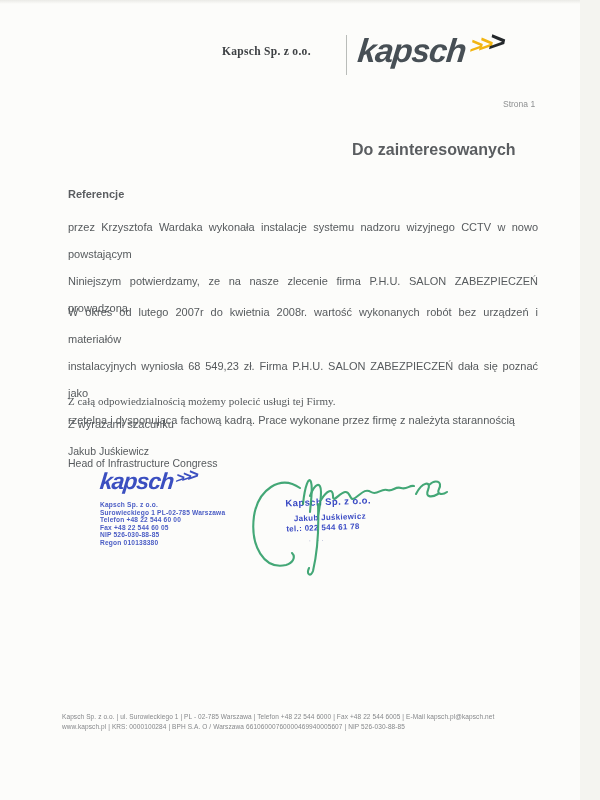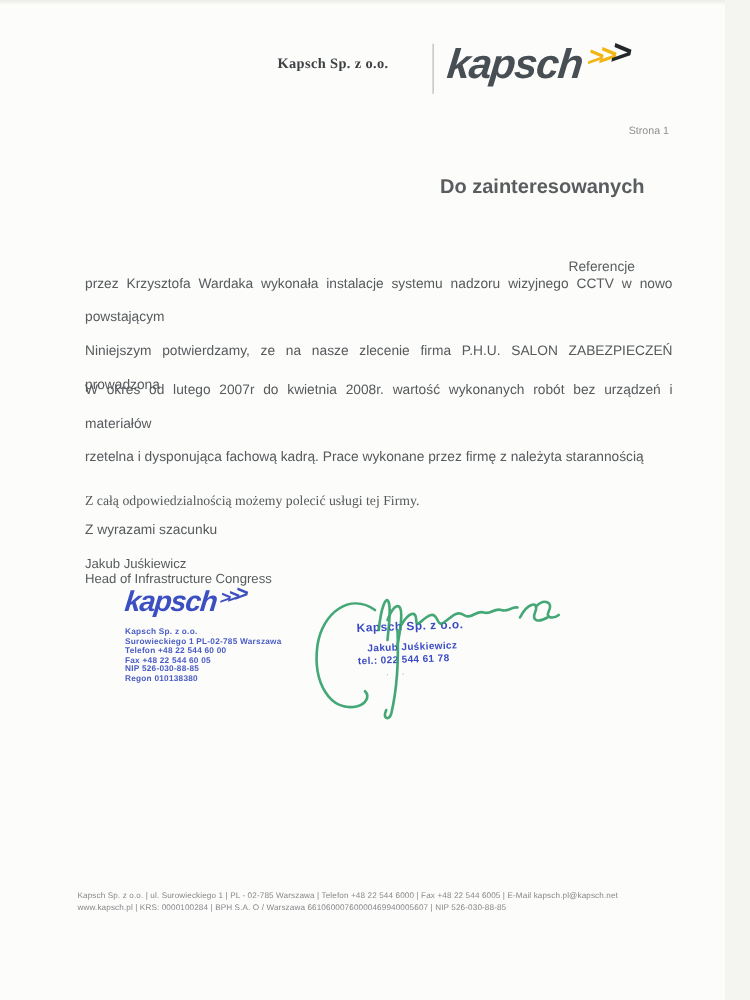--- a/index.html
+++ b/index.html
@@ -38,21 +38,21 @@
   }
   .logo .chevs{display:inline-block;margin-left:4px;}
   .chev{display:inline-block;font-weight:bold;font-style:italic;line-height:1;transform:skewX(-12deg);}
   .logo .chev.c1{color:#f2b511;font-size:22px;transform:translateY(-9px) skewX(-12deg);margin-right:-4px;}
   .logo .chev.c2{color:#f2b511;font-size:24px;transform:translateY(-10px) skewX(-12deg);margin-right:-4px;}
   .logo .chev.c3{color:#24282b;font-size:28px;transform:translateY(-11px) skewX(-12deg);}
   .page-num{left:503px;top:99px;font-size:8.5px;color:#8d8f90;}
 
   
   .recipient{left:352px;top:141px;font-size:16px;font-weight:bold;color:#5a5d60;}
-  .title{left:68px;top:188px;width:440px;text-align:right;font-size:11px;font-weight:normal;color:#5a5d60;margin-top:20px;}
+  .title{left:68px;top:188px;width:440px;text-align:left;font-size:11px;font-weight:bold;color:#5a5d60;}
   .para{left:68px;width:470px;font-size:11px;color:#565a5d;}
   .para .ln{line-height:27px;white-space:nowrap;}
   .para .ln.just{white-space:normal;text-align:justify;text-align-last:justify;word-spacing:1px;}
   .p1{top:214px;}
   .p2{top:299px;}
   .p3{top:388px;font-family:Liberation Serif, serif;}
   .closing{left:68px;top:418px;font-size:11px;color:#565a5d;}
   .signer{left:68px;top:445px;font-size:10.5px;line-height:12px;color:#565a5d;}
 
   
@@ -94,20 +94,21 @@
   <div class="abs recipient">Do zainteresowanych</div>
   <div class="abs title">Referencje</div>
 
   <div class="abs para p1">
     <div class="ln just">przez Krzysztofa Wardaka wykonała instalacje systemu nadzoru wizyjnego CCTV w nowo powstającym</div>
     <div class="ln just">Niniejszym potwierdzamy, ze na nasze zlecenie firma P.H.U. SALON  ZABEZPIECZEŃ prowadzona</div>
   </div>
 
   <div class="abs para p2">
     <div class="ln just">W okres od lutego 2007r do kwietnia 2008r. wartość wykonanych robót bez urządzeń i materiałów</div>
+    <div class="ln just">instalacyjnych wyniosła  68 549,23 zł. Firma P.H.U. SALON  ZABEZPIECZEŃ   dała się poznać jako</div>
     <div class="ln">rzetelna  i  dysponująca  fachową  kadrą. Prace wykonane przez firmę z należyta starannością</div>
   </div>
 
   <div class="abs para p3">
     <div class="ln">Z całą  odpowiedzialnością  możemy  polecić  usługi  tej  Firmy.</div>
   </div>
 
   <div class="abs closing">Z wyrazami szacunku</div>
 
   <div class="abs signer">

